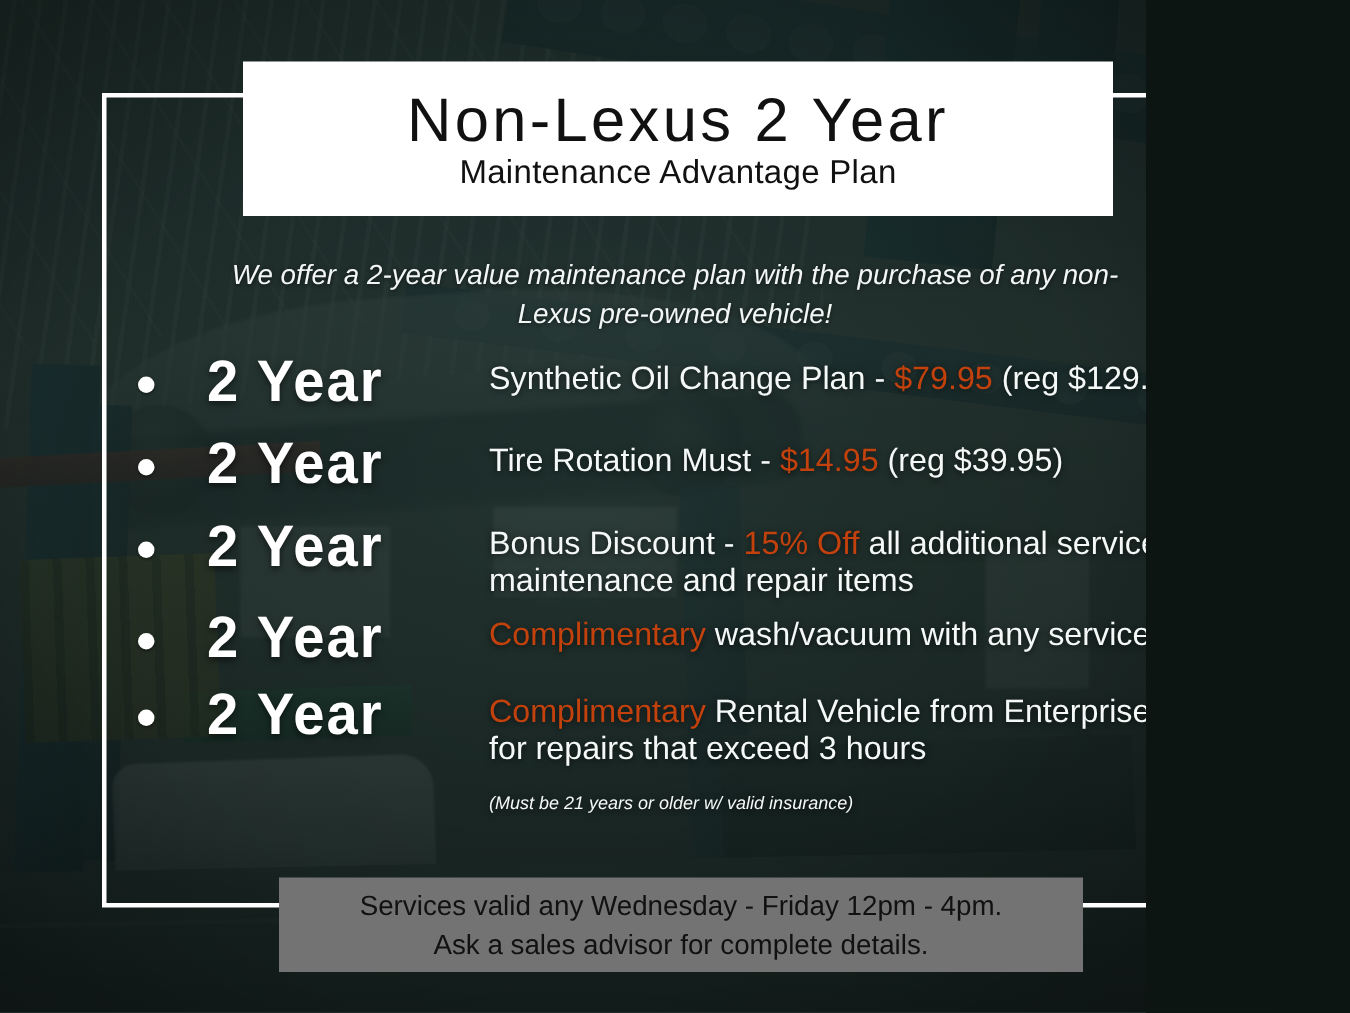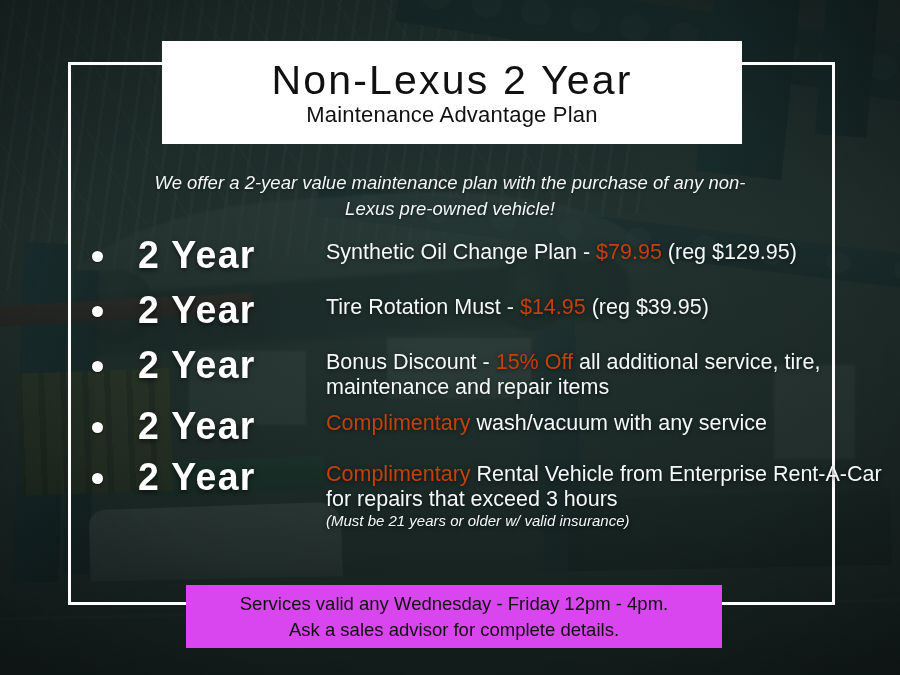--- a/index.html
+++ b/index.html
@@ -6,21 +6,21 @@
 
   html, body {
     width:900px; height:675px;
     overflow:hidden;
     background:#0d1512;
     font-family:"Liberation Sans", sans-serif;
   }
 
   .poster {
     position:relative;
-    width:900px; height:675px;
+    width:764px; height:675px;
     overflow:hidden;
   }
 
   
   .bg { position:absolute; inset:0; overflow:hidden; }
 
   .bg-base {
     position:absolute; inset:0;
     background:
       linear-gradient(178deg,#4b5a56 0%, #49565a 18%, #53605c 34%, #4a5752 52%, #46534f 70%, #3e4a47 86%, #424e4a 100%);
@@ -301,31 +301,31 @@
     flex:1 1 auto;
     color:#f4f8f7;
     font-size:21.5px;
     line-height:1.15;
     padding-top:6px;
     text-shadow:0 1px 4px rgba(0,0,0,.6);
   }
   .desc .accent { color:#c2410c; }
   .desc .fine {
     display:block;
-    font-size:15px;
+    font-size:12px;
     font-style:italic;
     line-height:1.25;
-    margin-top:0;
+    margin-top:16px;
   }
 
   .footer-box {
     position:absolute;
     left:186px; top:585px;
     width:536px; height:63px;
-    background:#d946ef;
+    background:#737373;
     display:flex; flex-direction:column;
     align-items:center; justify-content:center;
   }
   .footer-line {
     color:#111111;
     font-size:18.5px;
     line-height:1.38;
     white-space:nowrap;
   }
 </style>

